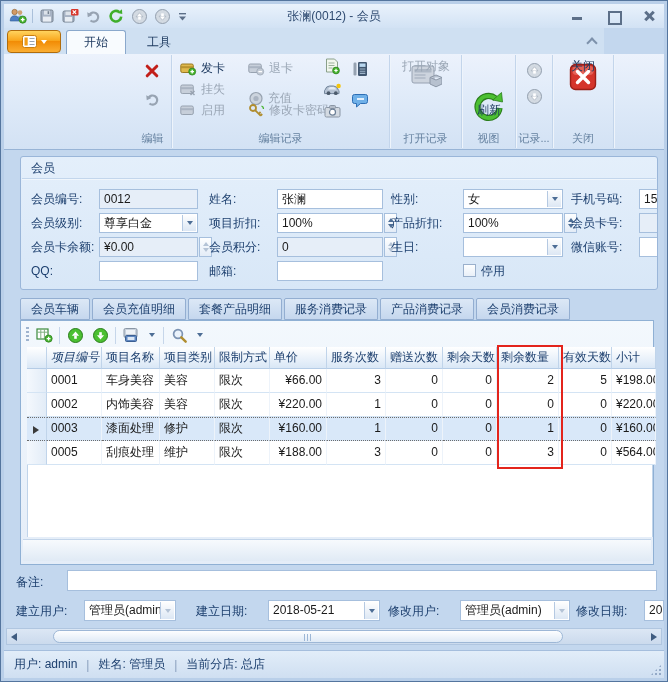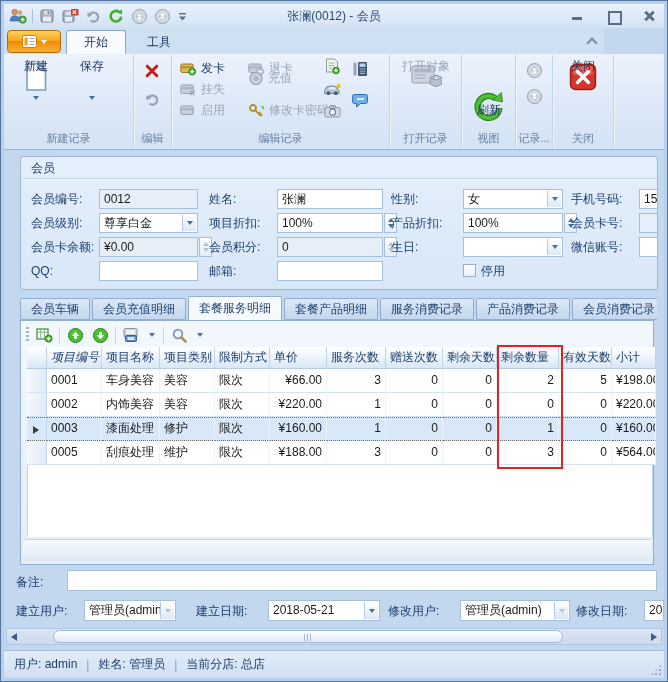--- a/index.html
+++ b/index.html
@@ -187,38 +187,20 @@
       </svg>
       <div class="tri-d" style="border-top-color:#fff;"></div>
     </div>
     <div class="rtab active" style="left:62px;">开始</div>
     <div class="rtab" style="left:126px;">工具</div>
     <div class="collapse-chevron"></div>
   </div>
 
   <div class="ribbon">
 
-    <div class="rgroup" style="left:0; width:130px;">
-      <div class="bigbtn" style="left:6px;">
-        <div class="bicon">
-          <svg width="26" height="30" viewBox="0 0 26 30">
-            <path d="M4 1.5 h12 l6.5 6.5 v20 h-18.5 z" fill="#fdfeff" stroke="#7a9cc4" stroke-width="1.6"></path>
-            <path d="M16 1.5 l6.5 6.5 h-6.5 z" fill="#d9e6f4" stroke="#7a9cc4" stroke-width="1.2"></path>
-          </svg>
-        </div>
-        <div class="blabel">新建</div>
-        <div class="tri-d"></div>
-      </div>
-      <div class="bigbtn" style="left:62px;">
-        <div class="bicon"></div>
-        <div class="blabel">保存</div>
-        <div class="tri-d"></div>
-      </div>
-      <div class="glabel">新建记录</div>
-    </div>
 
     <div class="rgroup" style="left:130px; width:38px;">
       <div class="iconbtn" style="left:8px; top:6px;">
         <svg width="16" height="16" viewBox="0 0 16 16">
           <path d="M3.2 3.2 L12.8 12.8 M12.8 3.2 L3.2 12.8" stroke="#c21f1a" stroke-width="3" stroke-linecap="round"></path>
         </svg>
       </div>
       <div class="iconbtn" style="left:8px; top:34px;">
         <svg width="16" height="16" viewBox="0 0 16 16">
           <path d="M4.5 7 a4.6 4.6 0 1 1 1 5.5" fill="none" stroke="#97a3b2" stroke-width="2.2"></path>
@@ -248,21 +230,21 @@
         <span>退卡</span>
       </div>
       <div class="sbtn disabled" style="left:8px; top:25px;">
         <svg width="17" height="14" viewBox="0 0 17 14">
           <rect x="0.8" y="2" width="12.5" height="8.5" rx="1.5" fill="#c7cfda" stroke="#97a2b0"></rect>
           <rect x="0.8" y="4.2" width="12.5" height="2" fill="#aab4c2"></rect>
           <path d="M10.5 8 l4 4 M14.5 8 l-4 4" stroke="#97a2b0" stroke-width="1.4"></path>
         </svg>
         <span>挂失</span>
       </div>
-      <div class="sbtn disabled" style="left:76px; top:14px;">
+      <div class="sbtn disabled" style="left:76px; top:34px;">
         <svg width="16" height="15" viewBox="0 0 16 15">
           <circle cx="8" cy="7.5" r="6" fill="#ccd4de" stroke="#97a2b0" stroke-width="1.2"></circle>
           <circle cx="8" cy="7.5" r="2.6" fill="#aab4c2"></circle>
         </svg>
         <span>充值</span>
       </div>
       <div class="sbtn disabled" style="left:8px; top:46px;">
         <svg width="17" height="14" viewBox="0 0 17 14">
           <rect x="0.8" y="2" width="12.5" height="8.5" rx="1.5" fill="#c7cfda" stroke="#97a2b0"></rect>
           <rect x="0.8" y="4.2" width="12.5" height="2" fill="#aab4c2"></rect>
@@ -434,21 +416,20 @@
     <div class="finput" style="left:78px; top:104px; width:99px;"></div>
     <div class="flabel" style="left:188px; top:104px;">邮箱:</div>
     <div class="finput" style="left:256px; top:104px; width:106px;"></div>
     <div class="chk" style="left:442px; top:107px;"></div>
     <div class="chk-label" style="left:460px; top:106px;">停用</div>
   </div>
 
   <div class="dtabs" id="dtabs">
         <div class="dtab">会员车辆</div>
         <div class="dtab">会员充值明细</div>
-        <div class="dtab active">套餐服务明细</div>
         <div class="dtab">套餐产品明细</div>
         <div class="dtab">服务消费记录</div>
         <div class="dtab">产品消费记录</div>
         <div class="dtab">会员消费记录</div>
       </div>
 
   <div class="panel">
     <div class="gtoolbar">
       <div class="tgrip"></div>
       <div class="tbtn">

